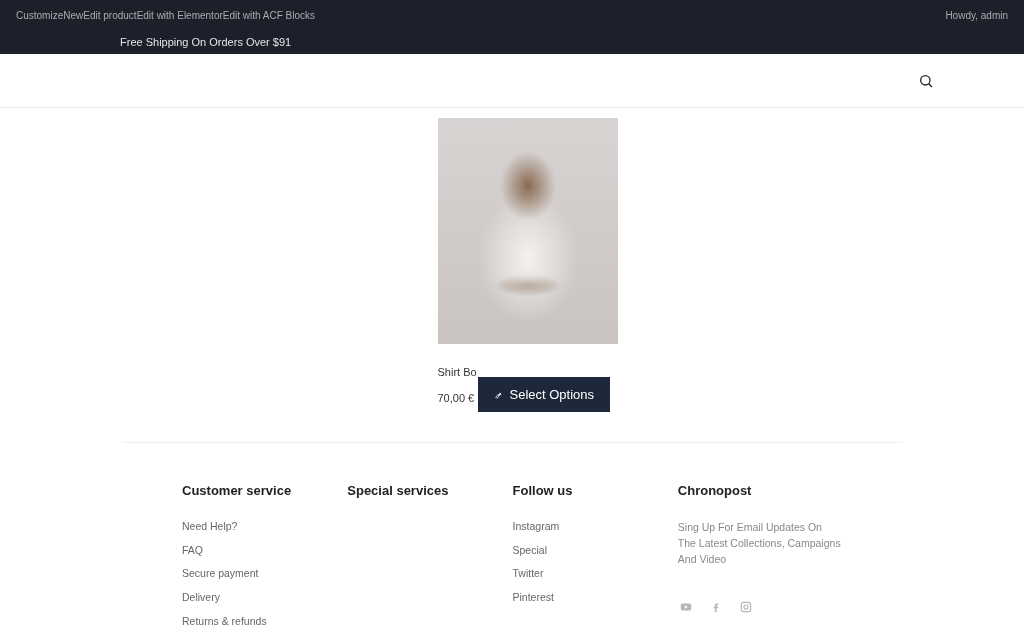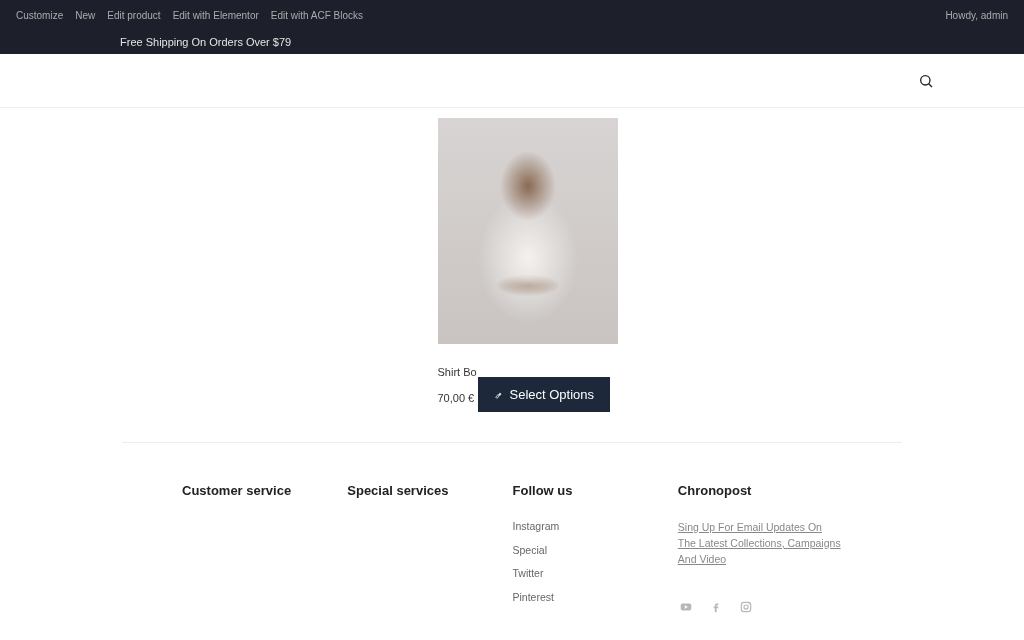--- a/index.html
+++ b/index.html
@@ -1,18 +1,18 @@
 <!DOCTYPE html>
 <html><head>
 <meta charset="utf-8">
 <style>
 * { margin: 0; padding: 0; box-sizing: border-box; }
 body { font-family: -apple-system, BlinkMacSystemFont, "Segoe UI", sans-serif; background: #fff; color: #333; width: 1024px; }
 
-.adminbar { background: #1d1f2a; color: #bbb; height: 30px; font-size: 10px; display: flex; align-items: center; padding: 0 16px; gap: 12px; overflow: hidden; white-space: nowrap; }
+.adminbar { background: #1d1f2a; color: #bbb; height: 30px; font-size: 10px; display: flex; align-items: center; padding: 0 16px; gap: 0; overflow: hidden; white-space: nowrap; }
 .adminbar .right { margin-left: auto; }
 .adminbar span { opacity: 0.9; }
 
 .annbar { background: #1d1f2a; color: #e5e5e5; font-size: 11px; padding: 6px 120px; }
 
 .header { background: #fff; display: flex; align-items: center; padding: 0 90px; height: 54px; border-bottom: 1px solid #eee; }
 .header .search { margin-left: auto; display: flex; align-items: center; }
 .search-icon { width: 16px; height: 16px; stroke: #222; }
 
 .content { padding: 10px 0 20px; display: flex; justify-content: center; }
@@ -35,39 +35,39 @@
 .select-btn svg { width: 10px; height: 10px; stroke: #fff; }
 
 .footer-sep { width: 780px; margin: 18px auto 0; border-top: 1px solid #eee; }
 
 .footer { width: 780px; margin: 0 auto; padding: 40px 60px 30px; display: flex; gap: 48px; }
 .fcol { flex: 1; }
 .fcol.newsletter { flex: 1.4; }
 .fcol h3 { font-size: 13px; font-weight: 600; color: #222; margin-bottom: 22px; }
 .fcol ul { list-style: none; }
 .fcol li { font-size: 10.5px; color: #666; margin-bottom: 10px; line-height: 1.3; }
-.newsletter p { font-size: 10.5px; color: #888; line-height: 1.5; margin-bottom: 32px; text-decoration: underline; }
+.newsletter p { font-size: 10.5px; color: #888; line-height: 1.5; margin-bottom: 32px; }
 .socials { display: flex; gap: 14px; }
 .socials span { width: 16px; height: 16px; display: inline-flex; align-items: center; justify-content: center; }
 .socials svg { width: 14px; height: 14px; fill: #b8b8b8; }
 </style>
 </head>
 <body>
 
 <div class="adminbar">
   <span>Customize</span>
   <span>New</span>
   <span>Edit product</span>
   <span>Edit with Elementor</span>
   <span>Edit with ACF Blocks</span>
   <span class="right">Howdy, admin</span>
 </div>
 
 <div class="annbar">
-  <span>Free Shipping On Orders Over $79</span>
+  <span>Free Shipping On Orders Over $91</span>
 </div>
 
 <div class="header">
   <div class="search">
     <svg class="search-icon" viewBox="0 0 24 24" fill="none" stroke-width="2">
         <circle cx="11" cy="11" r="7"></circle>
         <line x1="21" y1="21" x2="16" y2="16"></line>
       </svg>
   </div>
 </div>
@@ -88,20 +88,28 @@
       <span>Select Options</span>
     </div>
   </div>
 </div>
 
 <div class="footer-sep"></div>
 
 <div class="footer">
   <div class="fcol">
     <h3>Customer service</h3>
+    <ul>
+      <li>Need Help?</li>
+      <li>FAQ</li>
+      <li>Secure payment</li>
+      <li>Delivery</li>
+      <li>Returns &amp; refunds</li>
+
+    </ul>
   </div>
   <div class="fcol">
     <h3>Special services</h3>
   </div>
   <div class="fcol">
     <h3>Follow us</h3>
     <ul>
       <li>Instagram</li>
       <li>Special</li>
       <li>Twitter</li>

